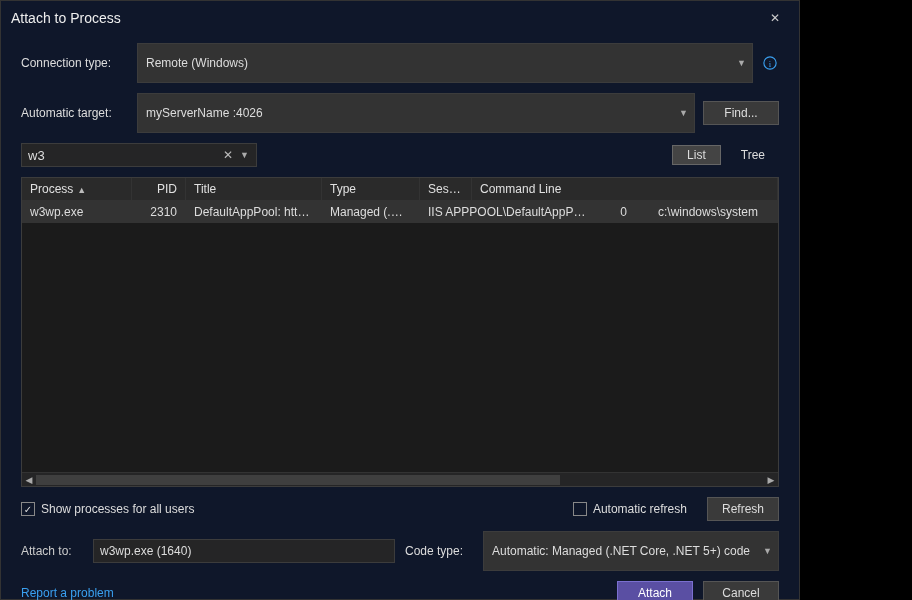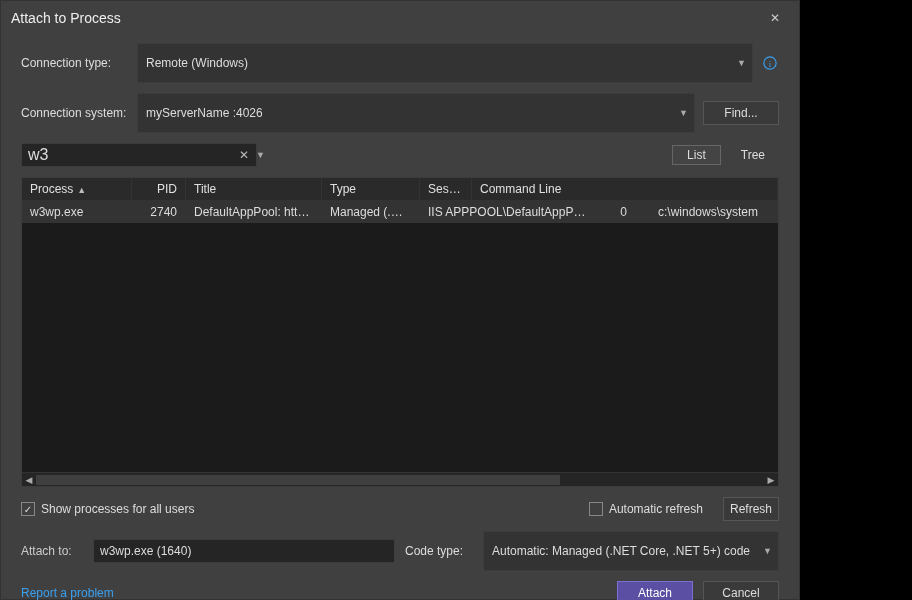--- a/index.html
+++ b/index.html
@@ -8,21 +8,21 @@
     font-size: 12px;
     background: #000;
     color: #ccc;
     width: 912px;
     height: 600px;
     overflow: hidden;
   }
   .dialog {
     width: 800px;
     height: 600px;
-    background: #404040;
+    background: #0f172a;
     display: flex;
     flex-direction: column;
     border: 1px solid #333;
   }
   .titlebar {
     display: flex;
     align-items: center;
     justify-content: space-between;
     padding: 6px 10px;
   }
@@ -47,21 +47,21 @@
   .form-label { width: 108px; color: #ddd; }
   .combo {
     background: #333; border: 1px solid #3c3c3c;
     height: 40px; display: flex; align-items: center;
     justify-content: space-between; padding: 0 6px 0 8px;
     color: #ddd; flex: 1;
   }
   .combo .chev { font-size: 9px; color: #aaa; margin-left: 6px; }
   .btn {
     background: #3a3a3a; border: 1px solid #555;
-    color: #ddd; height: 24px; padding: 0 6px;
+    color: #ddd; height: 24px; padding: 0 14px;
     display: inline-flex; align-items: center; justify-content: center;
     cursor: pointer; font-size: 12px;
   }
   .btn.primary { background: #5a4fa3; border-color: #7a6fd0; color: #fff; }
   .info-icon {
     width: 18px; height: 18px;
     display: inline-flex; align-items: center; justify-content: center;
   }
   .toolbar-row {
     display: flex;
@@ -69,21 +69,21 @@
     justify-content: space-between;
   }
   .searchbox {
     width: 236px; height: 24px;
     background: #252526; border: 1px solid #3c3c3c;
     display: flex; align-items: center;
     padding: 0 4px 0 6px;
   }
   .searchbox input {
     background: transparent; border: none; outline: none;
-    color: #ddd; flex: 1; font-size: 16px;
+    color: #ddd; flex: 1; font-size: 13px;
   }
   .searchbox .clear { color: #bbb; padding: 0 4px; cursor: pointer; }
   .searchbox .chev { color: #aaa; font-size: 9px; padding: 0 3px; cursor: pointer; }
   .viewmode {
     display: flex; gap: 6px; align-items: center;
   }
   .viewmode .opt {
     height: 20px; padding: 0 14px;
     display: flex; align-items: center;
     color: #ddd; cursor: pointer;
@@ -177,21 +177,21 @@
       </div>
       <span class="info-icon">
         <svg width="14" height="14" viewBox="0 0 16 16">
             <circle cx="8" cy="8" r="7" fill="none" stroke="#3aa0f0" stroke-width="1.3"></circle>
             <text x="8" y="12" text-anchor="middle" fill="#3aa0f0" font-size="10" font-family="Segoe UI">i</text>
           </svg>
       </span>
     </div>
 
     <div class="form-row">
-      <div class="form-label">Connection system:</div>
+      <div class="form-label">Automatic target:</div>
       <div class="combo" style="flex:1">
         <span>myServerName :4026</span>
         <span class="chev">▼</span>
       </div>
       <button class="btn" style="width:76px">Find...</button>
     </div>
 
     <div class="toolbar-row">
       <div class="searchbox">
         <input value="w3" style="">
@@ -213,21 +213,21 @@
         </div>
         <div class="th col-pid">PID</div>
         <div class="th col-title">Title</div>
         <div class="th col-type">Type</div>
         <div class="th col-sess">Session</div>
         <div class="th col-cmd">Command Line</div>
       </div>
       <div class="tbody">
         <div class="trow sel">
           <div class="td col-proc">w3wp.exe</div>
-          <div class="td col-pid">2740</div>
+          <div class="td col-pid">2310</div>
           <div class="td col-title">DefaultAppPool: http:...</div>
           <div class="td col-type">Managed (.NE...</div>
           <div class="td col-user">IIS APPPOOL\DefaultAppPool</div>
           <div class="td col-sess">0</div>
           <div class="td col-cmd">c:\windows\system</div>
         </div>
       </div>
       <div class="hscroll">
         <div class="arrow">◀</div>
         <div class="track">

